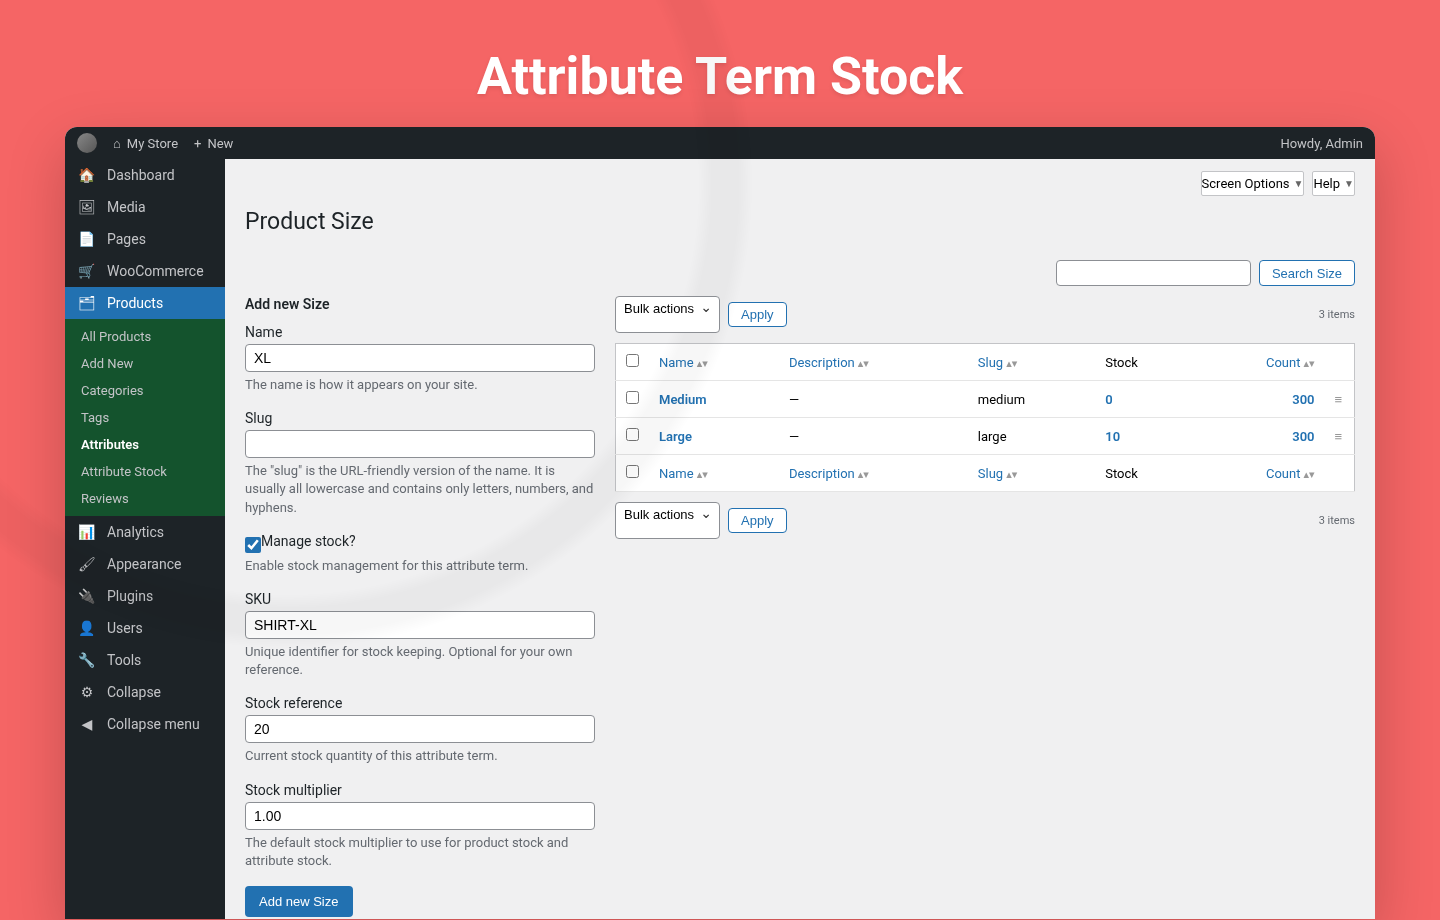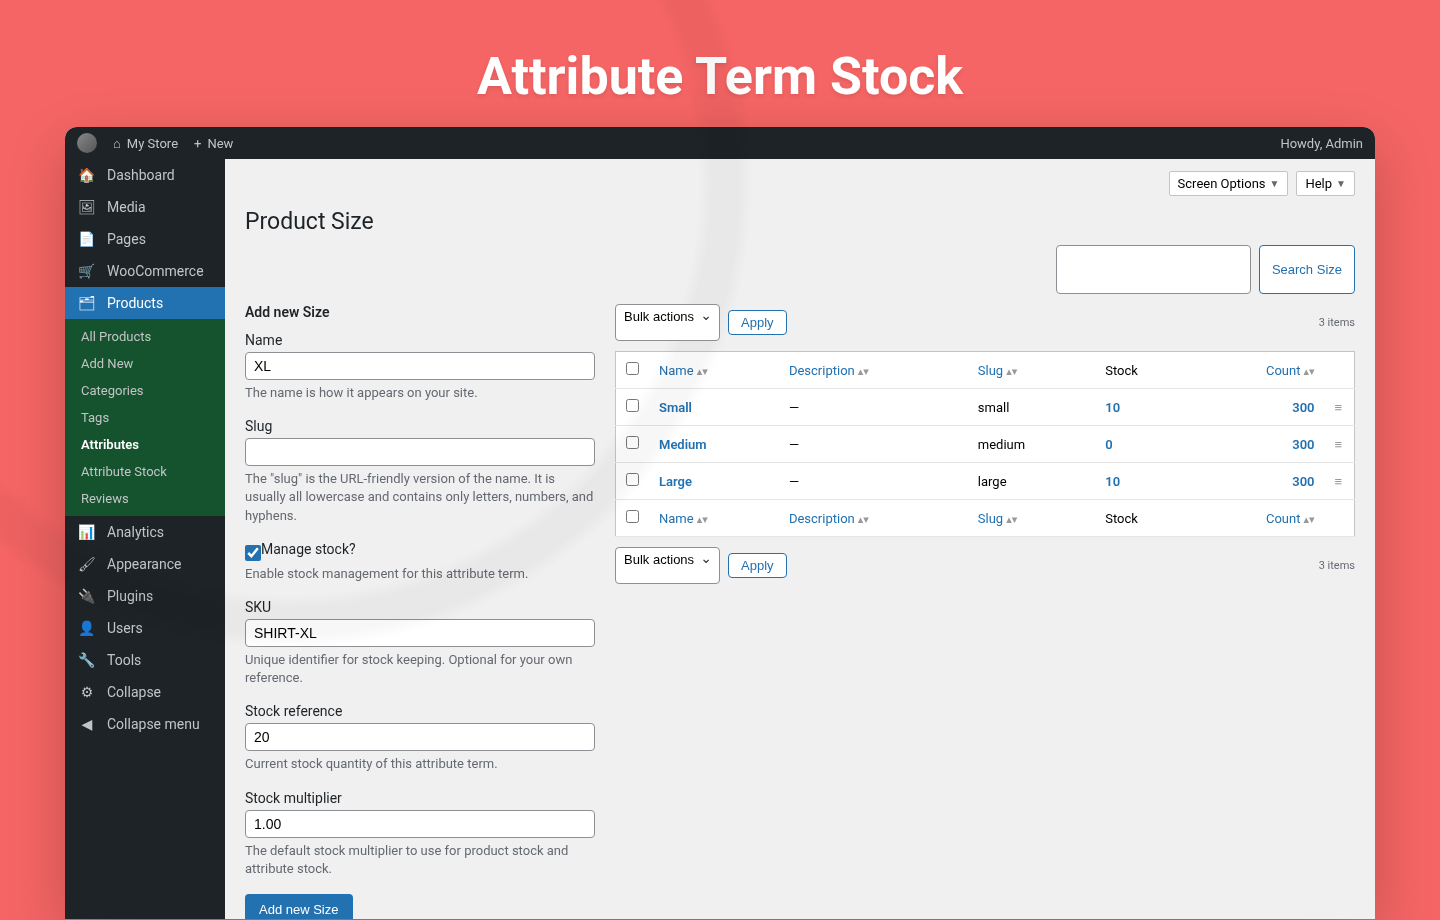--- a/index.html
+++ b/index.html
@@ -14,25 +14,25 @@
 .wp-body{display:flex;height:760px}
 .wp-sidebar{width:160px;background:#1d2327;color:#c3c4c7;font-size:14px;overflow-y:auto}
 .menu-item{display:flex;align-items:center;gap:10px;padding:8px 12px;cursor:pointer}
 .menu-item.active{background:#2271b1;color:#fff;position:relative}
 .menu-item.active::after{content:'';position:absolute;right:-8px;top:50%;transform:translateY(-50%);border:8px solid transparent;border-right-color:#f0f0f1}
 .submenu{background:#14532d;padding:4px 0}
 .submenu-item{padding:6px 12px 6px 16px;font-size:13px;color:#c3c4c7;cursor:pointer}
 .submenu-item.current{color:#fff;font-weight:600}
 .wp-content{flex:1;background:#f0f0f1;padding:12px 20px;overflow-y:auto}
 .top-buttons{display:flex;justify-content:flex-end;gap:8px;margin-bottom:12px}
-.top-btn{background:#fff;border:1px solid #c3c4c7;padding:4px 8px;font-size:13px;display:flex;align-items:center;gap:4px;cursor:pointer;border-radius:2px}
-.page-title{font-size:23px;font-weight:400;color:#1d2327;margin-bottom:10px}
+.top-btn{background:#fff;border:1px solid #c3c4c7;padding:4px 0;font-size:13px;display:flex;align-items:center;gap:4px;cursor:pointer;border-radius:2px}
+.page-title{font-size:23px;font-weight:400;color:#1d2327;margin-bottom:25px}
 .search-row{display:flex;justify-content:flex-end;gap:8px;margin-bottom:10px}
 .search-input{width:195px;padding:4px 8px;border:1px solid #8c8f94;border-radius:4px;font-size:14px}
-.search-btn{padding:16px 12px;border:1px solid #2271b1;background:#fff;color:#2271b1;border-radius:4px;font-size:13px;cursor:pointer}
+.search-btn{padding:4px 12px;border:1px solid #2271b1;background:#fff;color:#2271b1;border-radius:4px;font-size:13px;cursor:pointer}
 .two-col{display:flex;gap:20px}
 .col-left{width:350px}
 .col-right{flex:1}
 .form-section h2{font-size:14px;font-weight:600;margin-bottom:12px;color:#1d2327}
 .field{margin-bottom:16px}
 .field label{display:block;font-size:14px;color:#1d2327;margin-bottom:4px}
 .field input[type="text"]{width:100%;padding:5px 8px;border:1px solid #8c8f94;border-radius:4px;font-size:14px}
 .field .help{font-size:13px;color:#646970;margin-top:4px;line-height:1.4}
 .checkbox-row{display:flex;align-items:flex-end;}
 .checkbox-row input{width:16px;height:16px;accent-color:#2271b1}
@@ -215,29 +215,20 @@
                 <th><a><span>Description</span><span class="sort-ico">▴▾</span></a></th>
                 <th><a><span>Slug</span><span class="sort-ico">▴▾</span></a></th>
                 <th>Stock</th>
                 <th style="text-align:right"><a><span>Count</span><span class="sort-ico">▴▾</span></a></th>
                 <th style="width:30px"></th>
               </tr>
             </thead>
             <tbody id="table-rows">
                 <tr>
     <td class="checkbox-cell"><input type="checkbox" style=""></td>
-    <td><a>Small</a></td>
-    <td>—</td>
-    <td>small</td>
-    <td><a class="stock-link">10</a></td>
-    <td style="text-align:right"><a class="count-link">300</a></td>
-    <td class="row-actions">≡</td>
-                </tr>
-                <tr>
-    <td class="checkbox-cell"><input type="checkbox" style=""></td>
     <td><a>Medium</a></td>
     <td>—</td>
     <td>medium</td>
     <td><a class="stock-link">0</a></td>
     <td style="text-align:right"><a class="count-link">300</a></td>
     <td class="row-actions">≡</td>
                 </tr>
                 <tr>
     <td class="checkbox-cell"><input type="checkbox" style=""></td>
     <td><a>Large</a></td>

